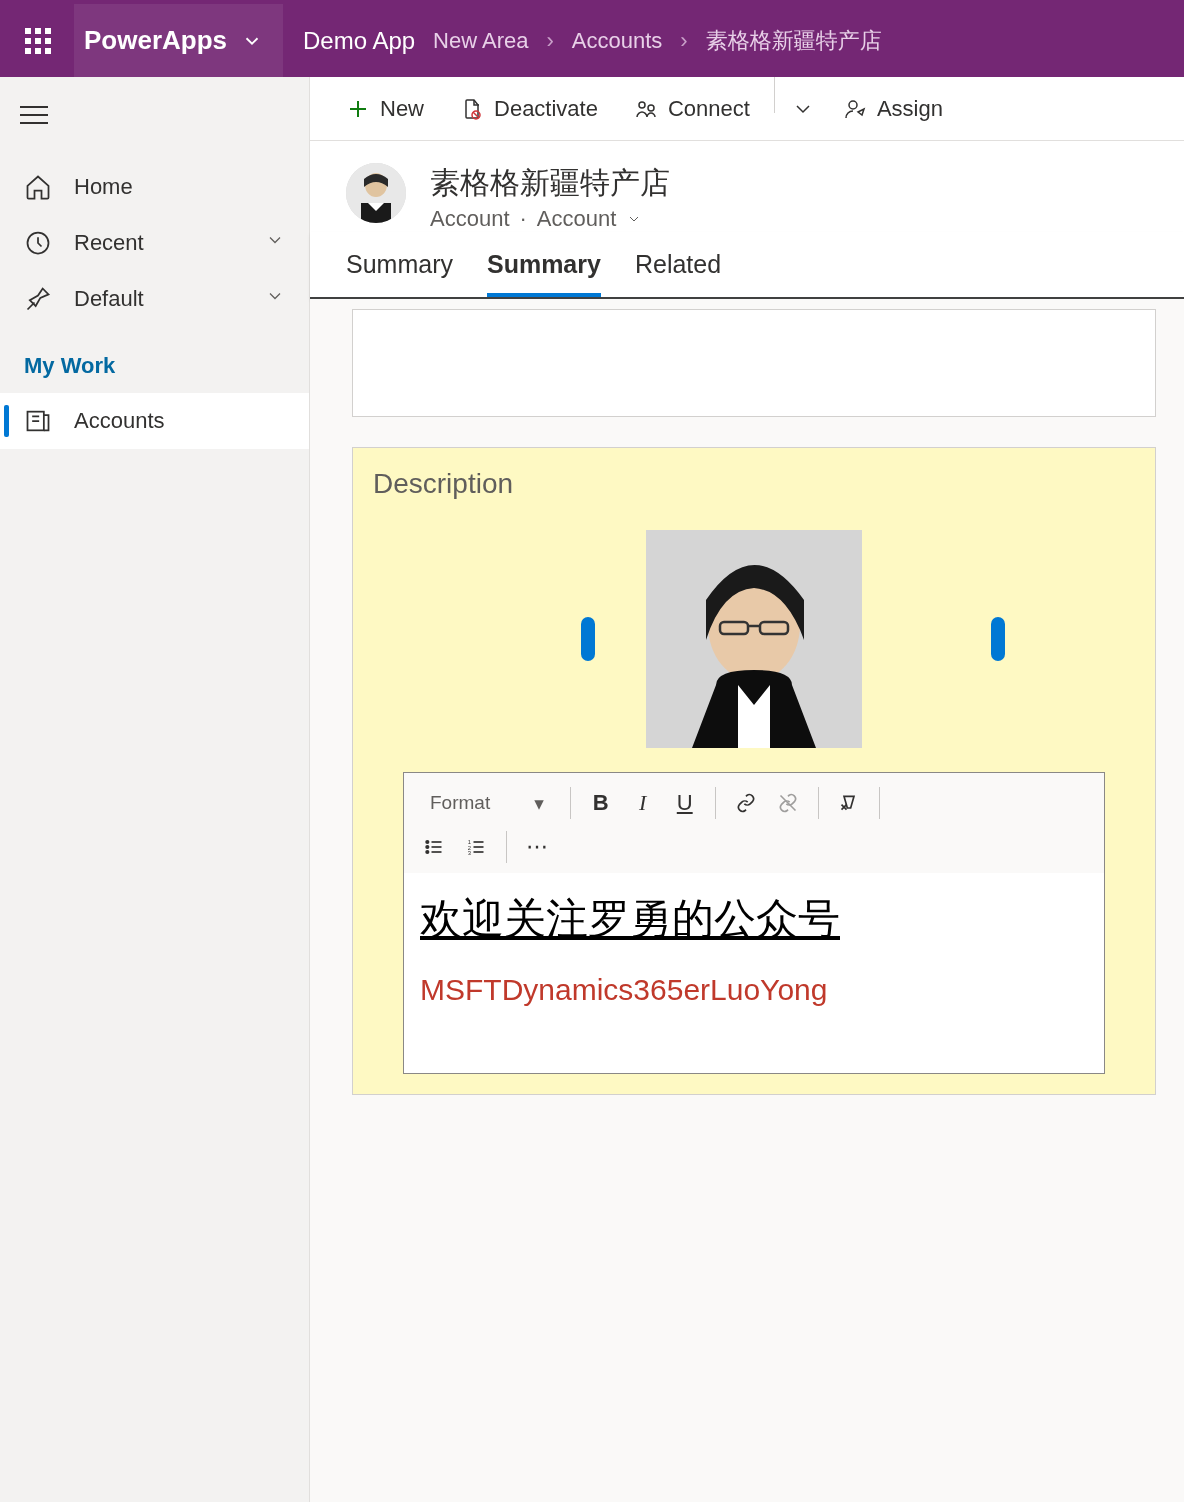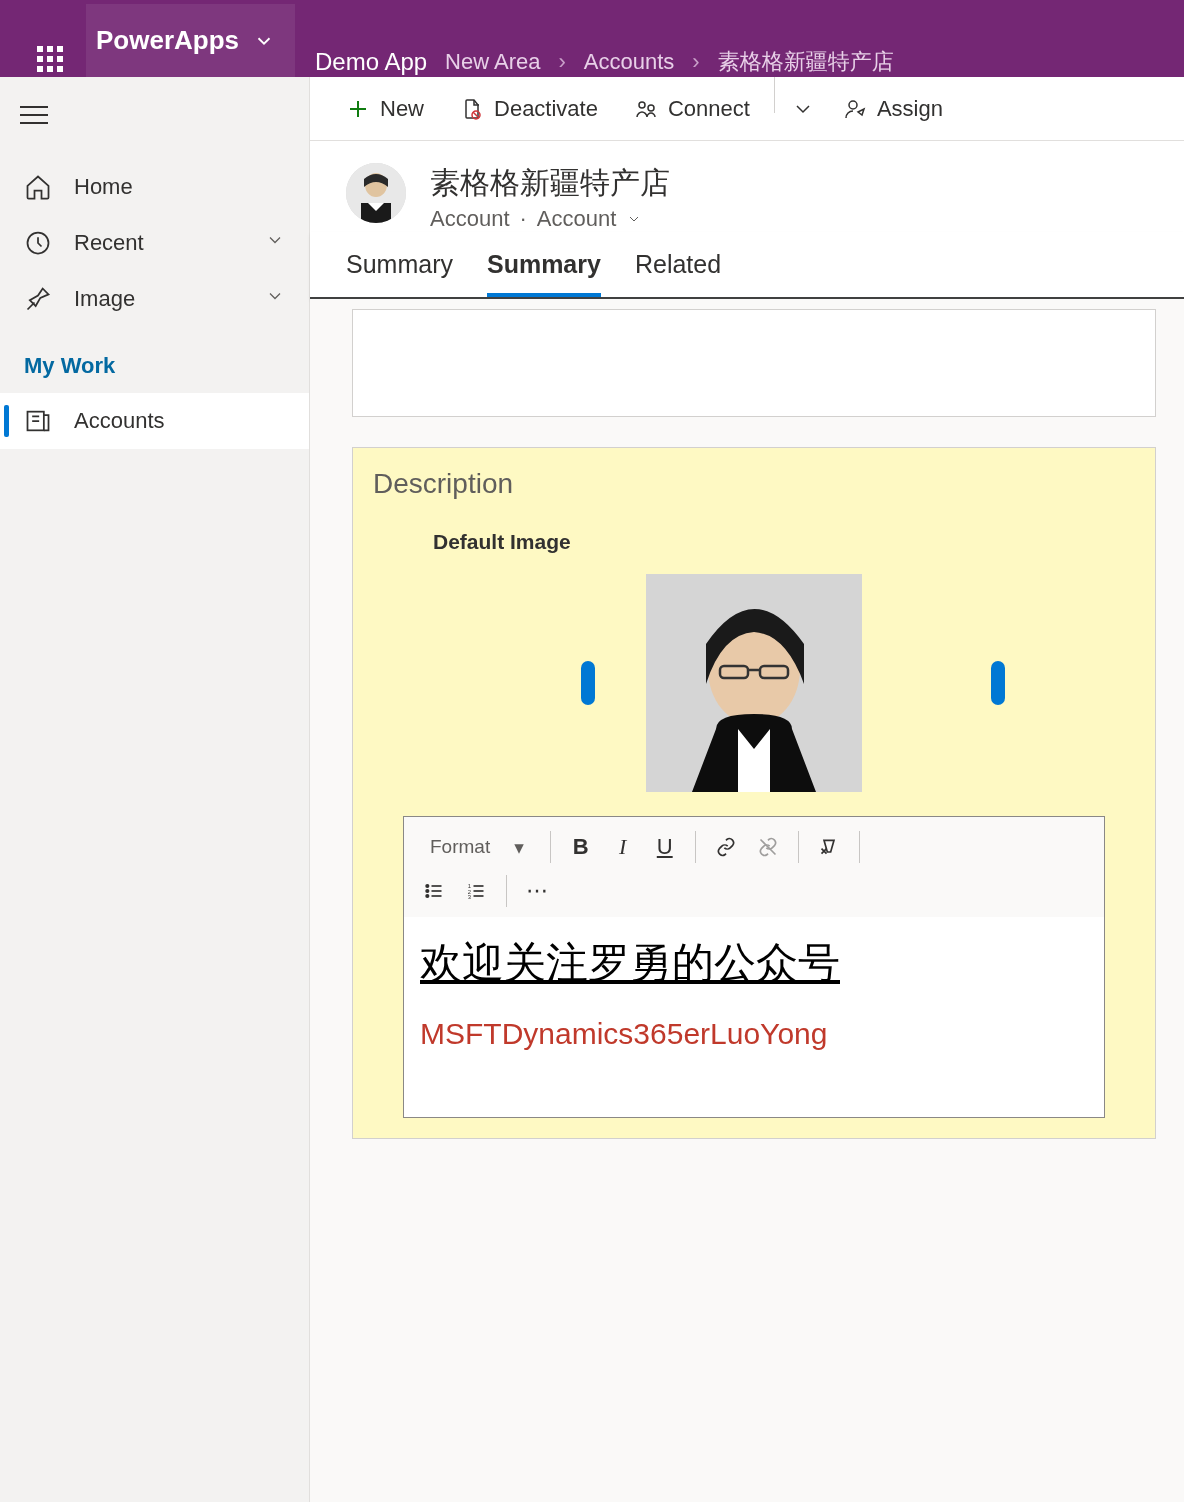--- a/index.html
+++ b/index.html
@@ -13,23 +13,23 @@
 
     
     .top-bar {
       height: 4px;
       background: #742774;
     }
     .nav-bar {
       height: 73px;
       background: #742774;
       display: flex;
-      align-items: flex-end;
+      align-items: center;
       color: white;
-      padding: 0 32px;
+      padding: 0 20px;
     }
     .waffle {
       width: 36px; height: 36px;
       display: grid;
       grid-template-columns: repeat(3, 6px);
       grid-template-rows: repeat(3, 6px);
       gap: 4px;
       align-content: center;
       justify-content: center;
       margin-right: 18px;
@@ -245,21 +245,21 @@
     .rte-row {
       display: flex; align-items: center;
       height: 44px;
       gap: 6px;
     }
     .rte-format {
       display: flex; align-items: center;
       font-size: 19px;
       color: #605e5c;
       padding: 0 14px;
-      gap: 24px;
+      gap: 44px;
     }
     .rte-btn {
       width: 36px; height: 36px;
       display: flex; align-items: center; justify-content: center;
       font-size: 22px;
       color: #323130;
       cursor: pointer;
     }
     .rte-bold { font-weight: 700; }
     .rte-italic { font-style: italic; font-family: serif; }
@@ -345,21 +345,21 @@
           </svg>
       </span>
     </div>
     <div class="nav-item">
       <span class="nav-icon">
         <svg viewBox="0 0 24 24" fill="none" stroke="#323130" stroke-width="1.5">
             <path d="M16 3l5 5-7 3-4 7-5-5 7-4z"></path>
             <path d="M9 15l-6 6"></path>
           </svg>
       </span>
-      <span>Image</span>
+      <span>Default</span>
       <span class="nav-chev">
         <svg viewBox="0 0 24 24" fill="none" stroke="#605e5c" stroke-width="1.5">
             <polyline points="6 9 12 15 18 9"></polyline>
           </svg>
       </span>
     </div>
 
     <div class="section-label">My Work</div>
     <div class="nav-item active">
       <span class="nav-icon">
@@ -451,21 +451,20 @@
       <div class="tab">Summary</div>
       <div class="tab active">Summary</div>
       <div class="tab">Related</div>
     </div>
 
     <div class="form-content">
       <div class="card-placeholder"></div>
 
       <div class="description-card">
         <div class="desc-title">Description</div>
-        <div class="field-label">Default Image</div>
 
         <div class="image-row">
           <div class="img-handle left"></div>
           <div class="photo">
             <svg viewBox="0 0 216 218" width="216" height="218">
               <rect width="216" height="218" fill="#d5d5d5"></rect>
               <ellipse cx="108" cy="95" rx="46" ry="56" fill="#e8c9a8"></ellipse>
               <path d="M60 70 Q108 0 158 70 L158 110 Q140 60 108 58 Q76 60 60 110 Z" fill="#1a1a1a"></path>
               <path d="M70 155 Q70 140 108 140 Q146 140 146 155 L170 218 L46 218 Z" fill="#0d0d0d"></path>
               <path d="M92 155 L108 175 L124 155 L124 218 L92 218 Z" fill="white"></path>

